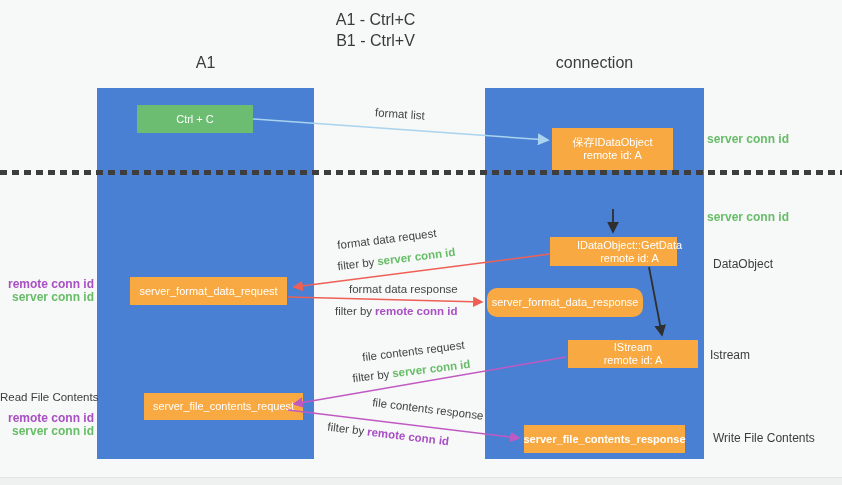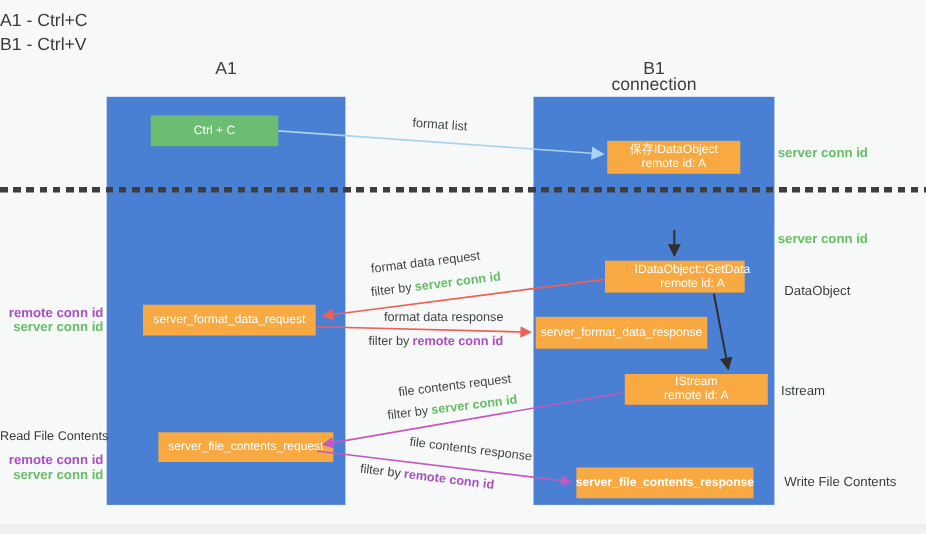--- a/index.html
+++ b/index.html
@@ -1,20 +1,20 @@
 <!DOCTYPE html>
 <html><head>
 <meta charset="utf-8">
 <style>
   * { margin:0; padding:0; box-sizing:border-box; }
   html,body { width:842px; height:485px; }
   body { font-family:"Liberation Sans","DejaVu Sans",sans-serif; background:#f7f8f8; }
   .canvas { position:relative; width:842px; height:485px; overflow:hidden; background:#f7f8f8; }
 
-  .title { position:absolute; top:9px; left:0; width:751px; text-align:left;
+  .title { position:absolute; top:9px; left:0; width:751px; text-align:center;
            font-size:16px; line-height:21px; color:#3a3a3a; z-index:2; }
 
   .lane { position:absolute; top:88px; height:371px; background:#4a80d4; z-index:1; }
   .lane-header { position:absolute; top:55px; text-align:center; font-size:16px;
                  line-height:15px; color:#3c3c3c; z-index:2; }
 
   .node { position:absolute; background:#f8a942; color:#ffffff; font-size:11px;
           line-height:13px; display:flex; flex-direction:column; justify-content:center;
           align-items:center; text-align:center; white-space:nowrap; z-index:2; }
   .node.green { background:#6cbd72; }
@@ -44,49 +44,48 @@
 
   <div class="title">
     <div>A1 - Ctrl+C</div>
     <div>B1 - Ctrl+V</div>
   </div>
 
   <div class="lane-header" style="left:97px;width:217px;">
     <div>A1</div>
   </div>
   <div class="lane-header" style="left:485px;width:219px;">
-    <div>B1</div>
     <div>connection</div>
   </div>
 
   <div class="lane" style="left:97px;width:217px;"></div>
   <div class="lane" style="left:485px;width:219px;"></div>
 
   <div class="dotted"></div>
 
   <div class="node green" style="left:137px;top:105px;width:116px;height:28px;">
     <div>Ctrl + C</div>
   </div>
 
-  <div class="node" style="left:552px;top:128px;width:121px;height:30px;">
+  <div class="node" style="left:552px;top:128px;width:121px;height:42px;">
     <div>保存IDataObject</div>
     <div>remote id: A</div>
   </div>
 
 
   <div class="node" style="left:550px;top:237px;width:127px;height:29px;padding-left:32px;">
     <div>IDataObject::GetData</div>
     <div>remote id: A</div>
   </div>
 
   <div class="node" style="left:130px;top:277px;width:157px;height:28px;">
     <div>server_format_data_request</div>
   </div>
 
-  <div class="node" style="left:487px;top:288px;width:156px;height:29px;">
+  <div class="node" style="left:487px;top:288px;width:156px;height:29px;border-radius:10px;">
     <div>server_format_data_response</div>
   </div>
 
   <div class="node" style="left:568px;top:340px;width:130px;height:28px;">
     <div>IStream</div>
     <div>remote id: A</div>
   </div>
 
   <div class="node" style="left:144px;top:393px;width:159px;height:27px;">
     <div>server_file_contents_request</div>

